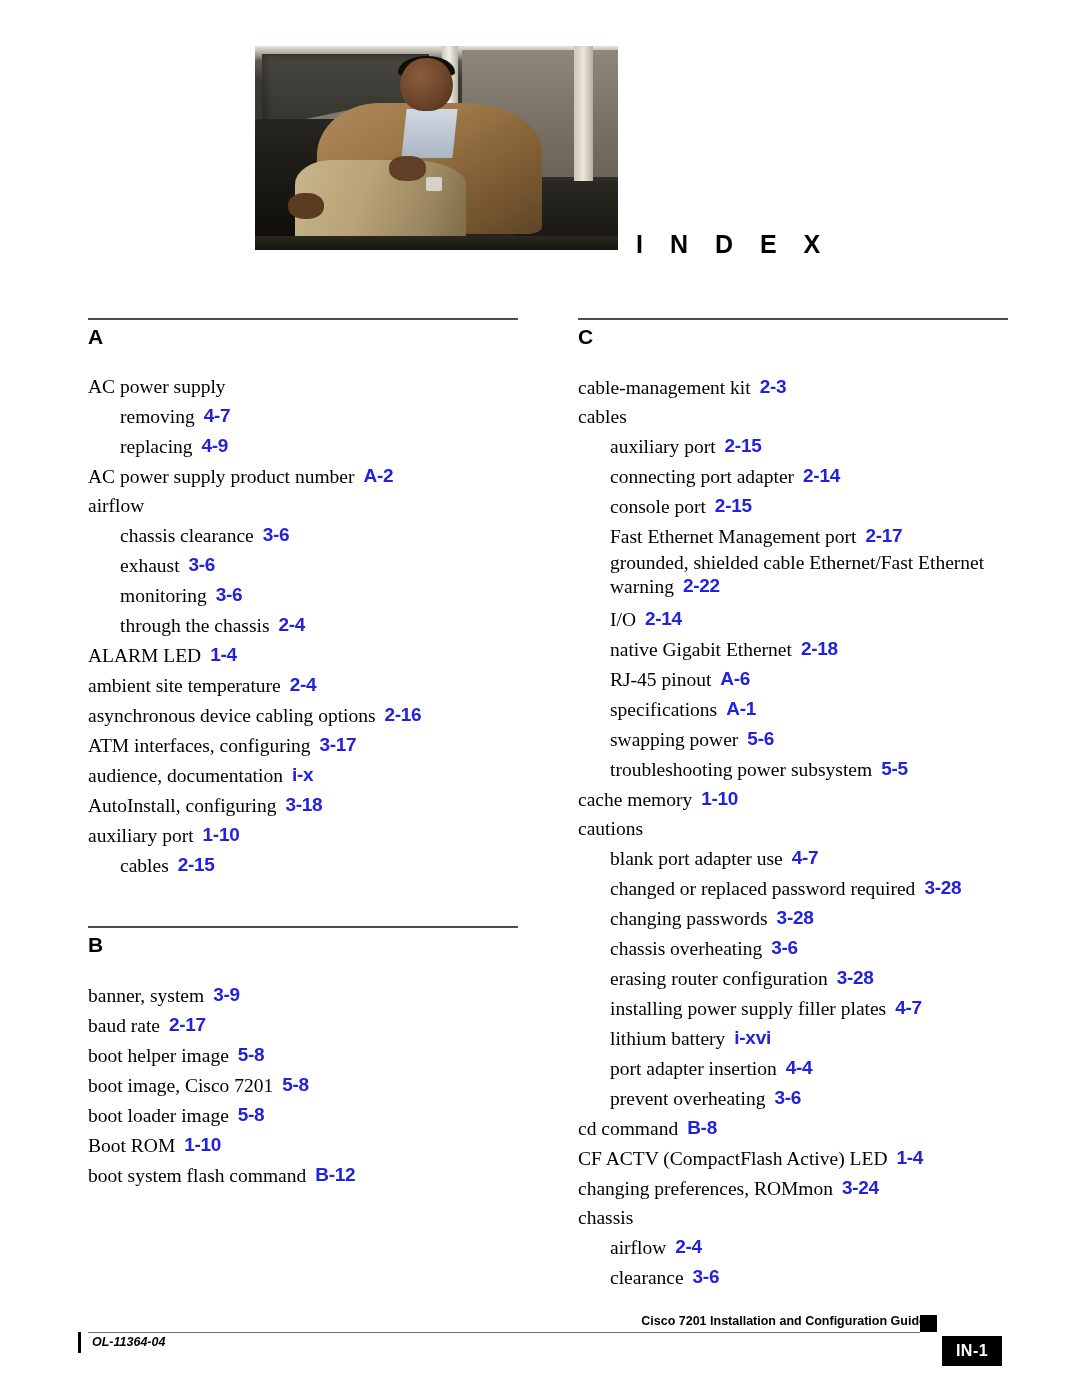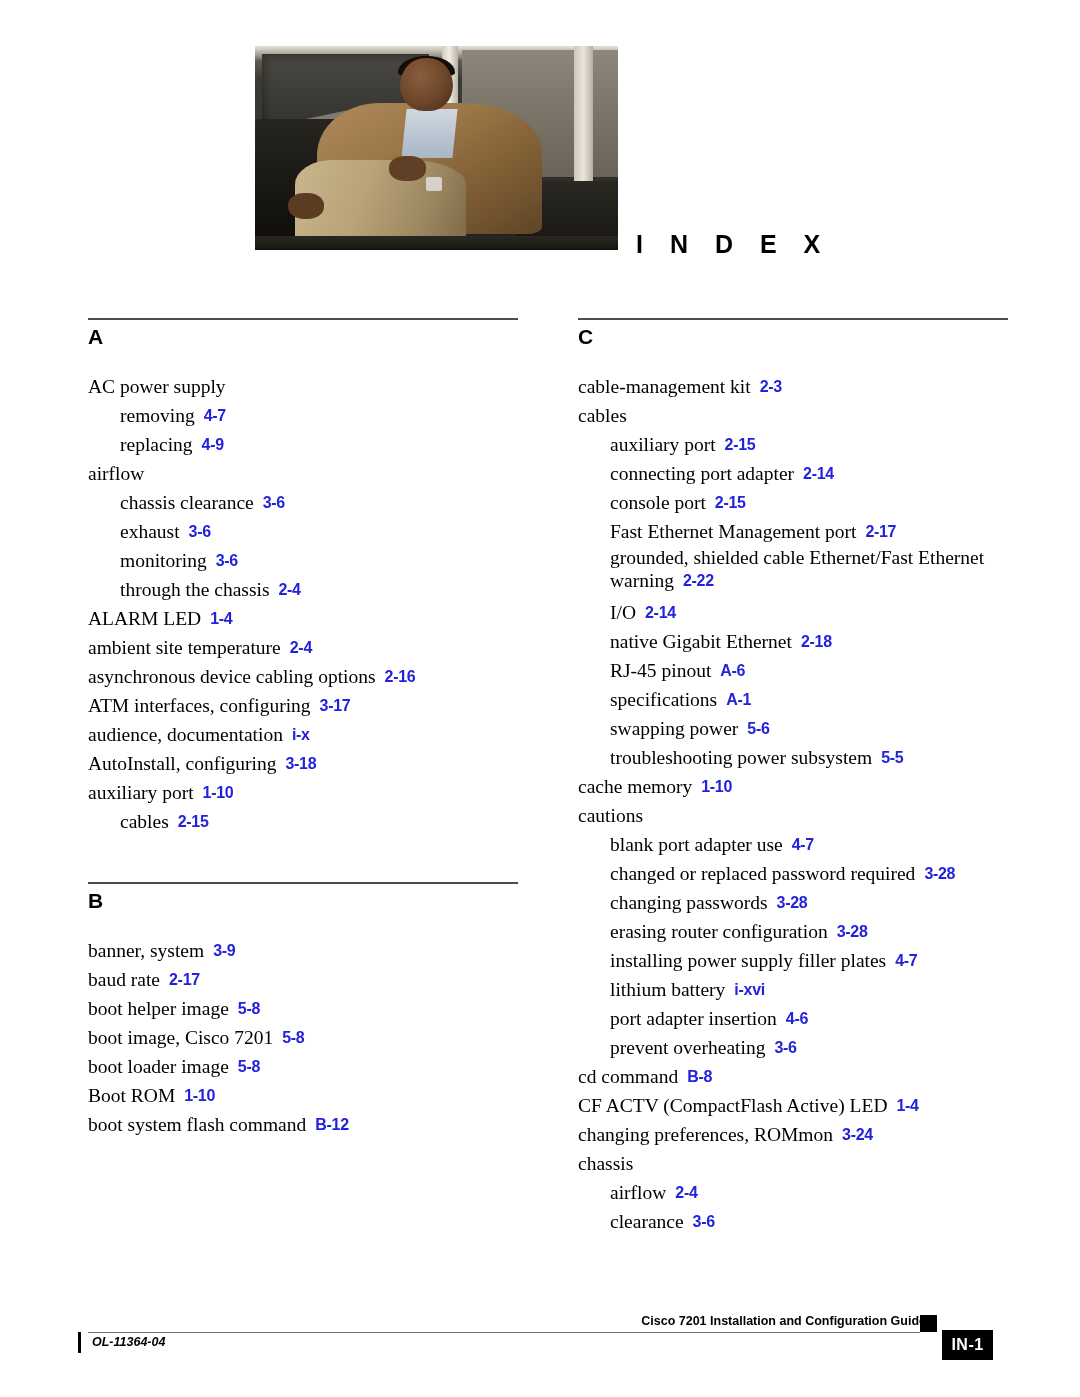--- a/index.html
+++ b/index.html
@@ -166,21 +166,21 @@
     white-space: normal;
     line-height: 23px;
     padding-left: 32px;
     width: 398px;
   }
   .entry.wrap + .entry { margin-top: 6px; }
 
   .pageref {
     font-family: "Liberation Sans", sans-serif;
     font-weight: bold;
-    font-size: 16px;
+    font-size: 19px;
     color: #2222dd;
     margin-left: 9px;
     vertical-align: 1px;
     letter-spacing: -0.3px;
   }
 
   .gap { height: 46px; }
 
   
   #footer {
@@ -229,22 +229,22 @@
     position: absolute;
     left: 920px;
     top: 5px;
     width: 17px;
     height: 17px;
     background: #000;
   }
   #footer-page-badge {
     position: absolute;
     left: 942px;
-    top: 20px;
-    width: 51px;
+    top: 26px;
+    width: 60px;
     height: 30px;
     background: #000;
     color: #fff;
     font-family: "Liberation Sans", sans-serif;
     font-weight: bold;
     font-size: 16px;
     display: flex;
     align-items: center;
     justify-content: center;
     letter-spacing: 0.5px;
@@ -277,20 +277,21 @@
   <div id="index-word">I N D E X</div>
 </div>
 
 <div class="column" id="col-left">
     <div class="section">
       <div class="section-rule"></div>
       <div class="section-letter">A</div>
       <div class="entry lvl1"><span>AC power supply</span></div>
       <div class="entry lvl2"><span>removing</span><span class="pageref">4-7</span></div>
       <div class="entry lvl2"><span>replacing</span><span class="pageref">4-9</span></div>
+      <div class="entry lvl1"><span>AC power supply product number</span><span class="pageref">A-2</span></div>
       <div class="entry lvl1"><span>airflow</span></div>
       <div class="entry lvl2"><span>chassis clearance</span><span class="pageref">3-6</span></div>
       <div class="entry lvl2"><span>exhaust</span><span class="pageref">3-6</span></div>
       <div class="entry lvl2"><span>monitoring</span><span class="pageref">3-6</span></div>
       <div class="entry lvl2"><span>through the chassis</span><span class="pageref">2-4</span></div>
       <div class="entry lvl1"><span>ALARM LED</span><span class="pageref">1-4</span></div>
       <div class="entry lvl1"><span>ambient site temperature</span><span class="pageref">2-4</span></div>
       <div class="entry lvl1"><span>asynchronous device cabling options</span><span class="pageref">2-16</span></div>
       <div class="entry lvl1"><span>ATM interfaces, configuring</span><span class="pageref">3-17</span></div>
       <div class="entry lvl1"><span>audience, documentation</span><span class="pageref">i-x</span></div>
@@ -326,24 +327,25 @@
       <div class="entry lvl2"><span>native Gigabit Ethernet</span><span class="pageref">2-18</span></div>
       <div class="entry lvl2"><span>RJ-45 pinout</span><span class="pageref">A-6</span></div>
       <div class="entry lvl2"><span>specifications</span><span class="pageref">A-1</span></div>
       <div class="entry lvl2"><span>swapping power</span><span class="pageref">5-6</span></div>
       <div class="entry lvl2"><span>troubleshooting power subsystem</span><span class="pageref">5-5</span></div>
       <div class="entry lvl1"><span>cache memory</span><span class="pageref">1-10</span></div>
       <div class="entry lvl1"><span>cautions</span></div>
       <div class="entry lvl2"><span>blank port adapter use</span><span class="pageref">4-7</span></div>
       <div class="entry lvl2"><span>changed or replaced password required</span><span class="pageref">3-28</span></div>
       <div class="entry lvl2"><span>changing passwords</span><span class="pageref">3-28</span></div>
+      <div class="entry lvl2"><span>chassis overheating</span><span class="pageref">3-6</span></div>
       <div class="entry lvl2"><span>erasing router configuration</span><span class="pageref">3-28</span></div>
       <div class="entry lvl2"><span>installing power supply filler plates</span><span class="pageref">4-7</span></div>
       <div class="entry lvl2"><span>lithium battery</span><span class="pageref">i-xvi</span></div>
-      <div class="entry lvl2"><span>port adapter insertion</span><span class="pageref">4-6</span></div>
+      <div class="entry lvl2"><span>port adapter insertion</span><span class="pageref">4-4</span></div>
       <div class="entry lvl2"><span>prevent overheating</span><span class="pageref">3-6</span></div>
       <div class="entry lvl1"><span>cd command</span><span class="pageref">B-8</span></div>
       <div class="entry lvl1"><span>CF ACTV (CompactFlash Active) LED</span><span class="pageref">1-4</span></div>
       <div class="entry lvl1"><span>changing preferences, ROMmon</span><span class="pageref">3-24</span></div>
       <div class="entry lvl1"><span>chassis</span></div>
       <div class="entry lvl2"><span>airflow</span><span class="pageref">2-4</span></div>
       <div class="entry lvl2"><span>clearance</span><span class="pageref">3-6</span></div>
     </div>
   </div>
 

